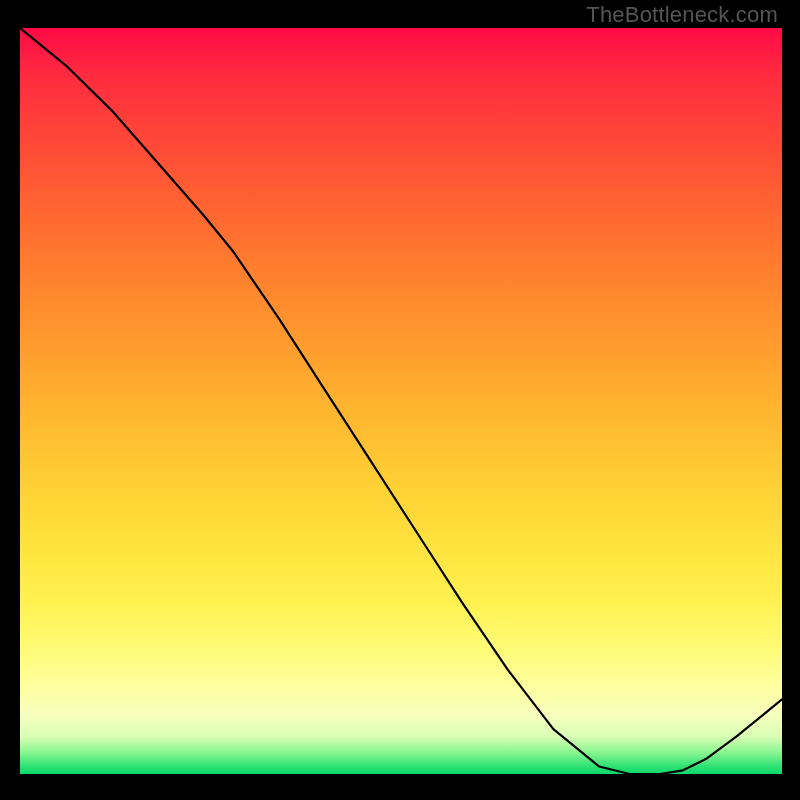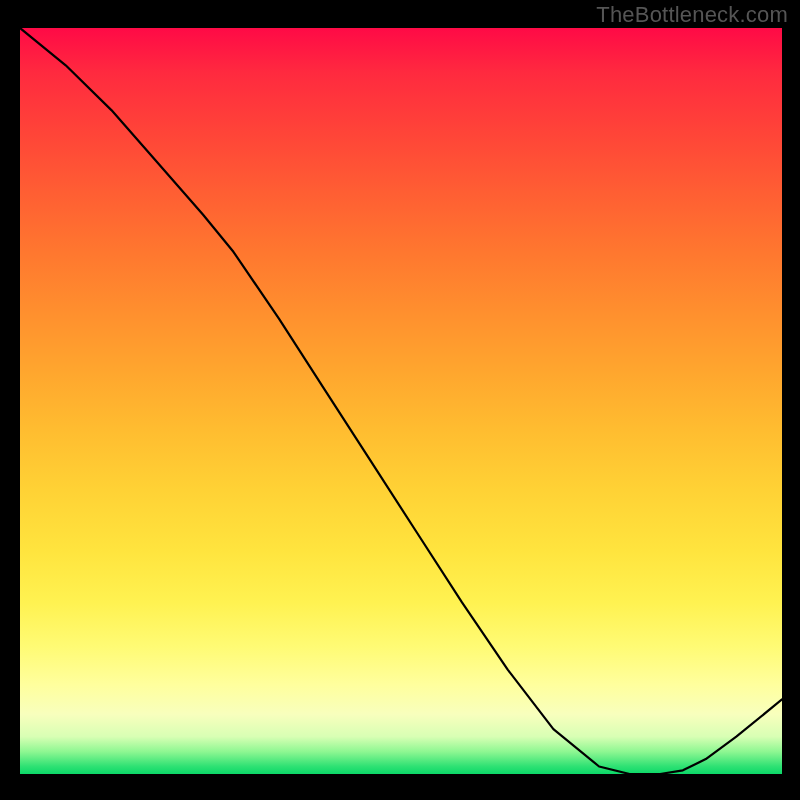--- a/index.html
+++ b/index.html
@@ -12,21 +12,21 @@
     overflow: hidden;
   }
   .container {
     position: relative;
     width: 800px;
     height: 800px;
   }
   .watermark {
     position: absolute;
     top: 2px;
-    right: 12px;
+    right: 22px;
     color: #555555;
     font-size: 22px;
     font-weight: 500;
     letter-spacing: 0.2px;
     z-index: 10;
   }
   .plot-outer {
     position: absolute;
     left: 20px;
     top: 28px;

